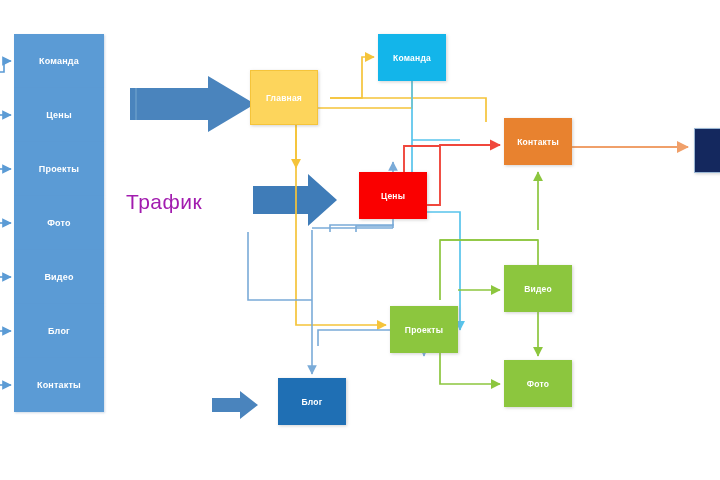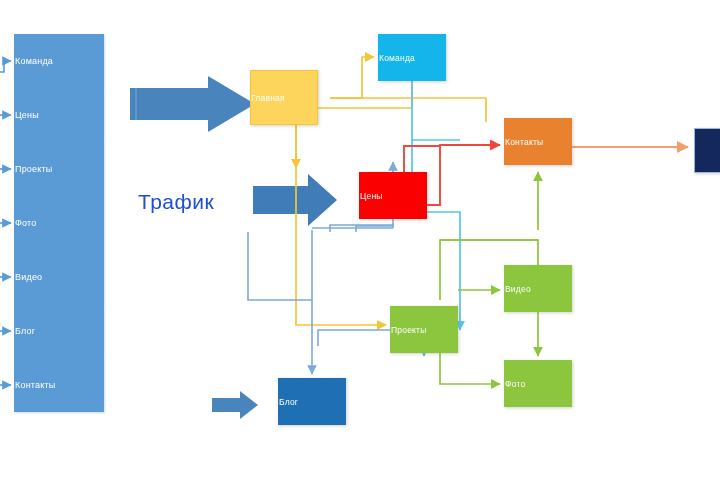--- a/index.html
+++ b/index.html
@@ -18,23 +18,24 @@
   #svg-layer {
     position: absolute;
     left: 0; top: 0;
     width: 720px;
     height: 480px;
   }
   .node {
     position: absolute;
     display: flex;
     align-items: center;
+    justify-content: center;
     box-sizing: border-box;
     font-family: "Liberation Sans", sans-serif;
-    font-weight: normal;
+    font-weight: bold;
     color: #ffffff;
     text-align: center;
     letter-spacing: 0.2px;
     z-index: 5;
   }
   .sidebar-node {
     font-size: 9px;
     background: #5b9bd5;
     border: 1px solid #5b9bd5;
     box-shadow: 1px 1px 2px rgba(120,150,180,0.35);
@@ -45,25 +46,25 @@
   }
   .n-main   { background:#fdd55c; border:1px solid #f5c43a; color:#ffffff; }
   .n-team   { background:#13b5ea; border:1px solid #13b5ea; }
   .n-price  { background:#fa0000; border:1px solid #fa0000; }
   .n-contact{ background:#e8822f; border:1px solid #e8822f; }
   .n-green  { background:#8cc63e; border:1px solid #8cc63e; }
   .n-blog   { background:#1f6fb4; border:1px solid #1f6fb4; }
   .n-dark   { background:#14285e; border:1px solid #9bb7d4; }
   .traffic-label {
     position: absolute;
-    left: 138px;
+    left: 126px;
     top: 190px;
     font-family: "Liberation Sans", sans-serif;
     font-size: 21px;
-    color: #1d4ed8;
+    color: #a21caf;
     letter-spacing: 0.5px;
     z-index: 6;
   }
 </style>
 </head>
 <body>
 
 <div id="stage">
 
   <svg id="svg-layer" viewBox="0 0 720 480">

